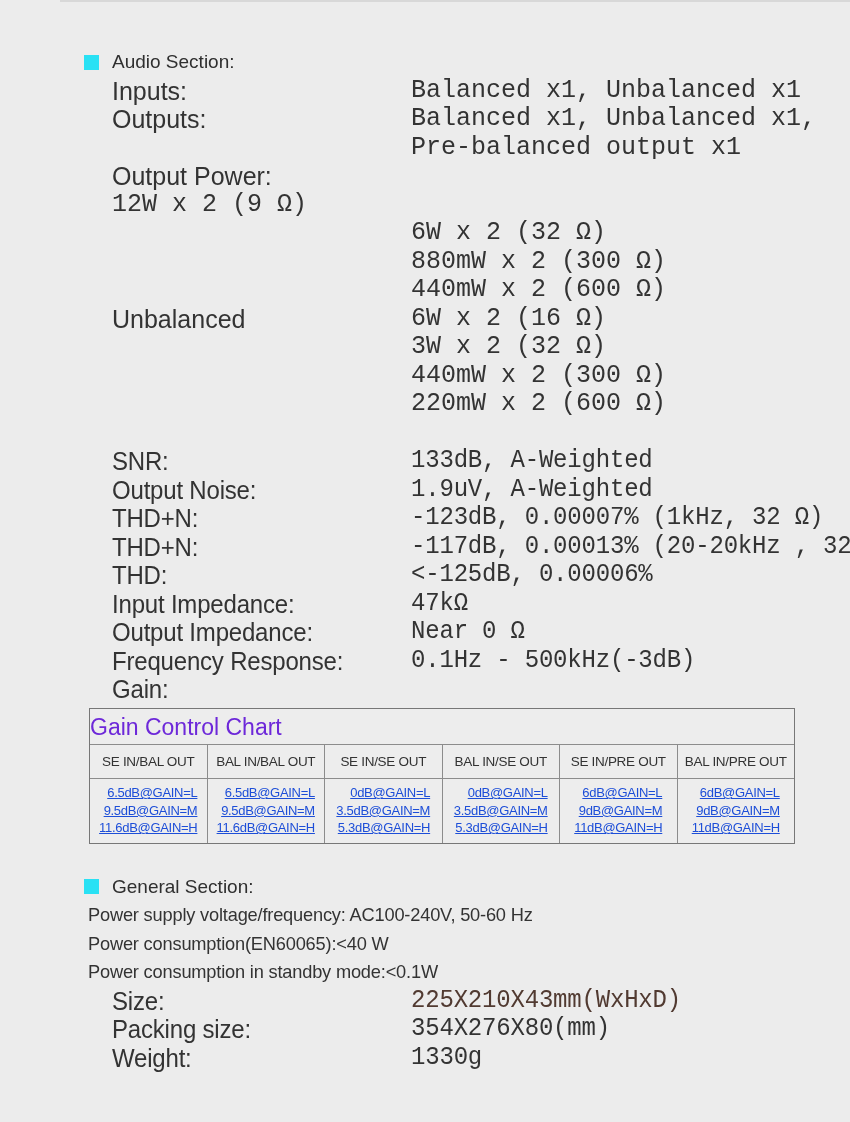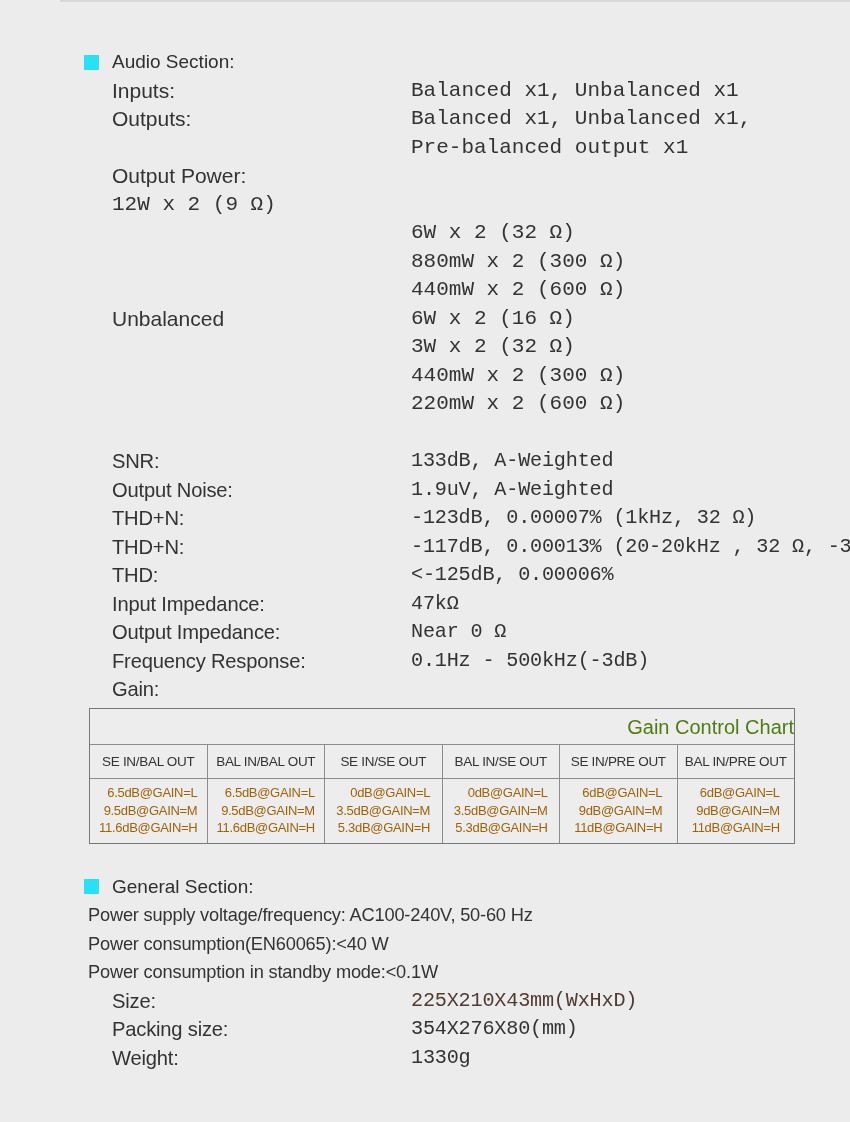--- a/index.html
+++ b/index.html
@@ -16,56 +16,56 @@
 
   .content { position: absolute; left: 16px; top: 48px; width: 778px; }
 
   .sec-header { display: flex; align-items: center; height: 28.5px; }
   .bullet {
     width: 15px; height: 15px; background: #29e1f4;
     margin-left: 68px; margin-right: 13px; flex: 0 0 auto;
   }
   .sec-title { font-size: 19px; color: #2f2f2f; }
 
-  .row { display: flex; height: 28.5px; line-height: 28.5px; font-size: 21px; padding-left: 96px; }
+  .row { display: flex; height: 28.5px; line-height: 28.5px; font-size: 25px; padding-left: 96px; }
   .lbl { width: 299px; flex: 0 0 auto; white-space: nowrap; }
   .val { flex: 1; white-space: nowrap; font-family: Liberation Mono, monospace; }
   .spacer-row { height: 28.5px; }
 
   .cond .lbl span, .cond .val span, .cond-line span {
     display: inline-block; transform: scaleX(0.96); transform-origin: left center;
     letter-spacing: -0.2px;
   }
   .full-line { height: 28.5px; line-height: 28.5px; font-size: 19px; padding-left: 72px; white-space: nowrap; }
   .brown { color: #513a31; }
 
   
   .gain-table {
     position: relative; margin: 4px 0 0 73px; width: 706px;
     border: 1px solid #777777; background: #ededed;
   }
   .gt-title {
-    height: 36px; line-height: 36px; text-align: right;
-    font-size: 20px; color: #4d7c0f;
+    height: 36px; line-height: 36px; text-align: left;
+    font-size: 23px; color: #6d28d9;
     border-bottom: 1px solid #8c8c8c;
   }
   .gt-head { display: flex; border-bottom: 1px solid #8c8c8c; }
   .gt-head-cell {
     flex: 1 1 0; height: 33px; display: flex; align-items: center; justify-content: center;
     font-size: 13.5px; letter-spacing: -0.3px; white-space: nowrap;
     border-right: 1px solid #8c8c8c; color: #333;
   }
   .gt-head-cell:last-child { border-right: none; }
   .gt-body { display: flex; }
   .gt-cell {
     flex: 1 1 0; height: 64px; display: flex; align-items: center; justify-content: center;
     border-right: 1px solid #8c8c8c;
   }
   .gt-cell:last-child { border-right: none; }
-  .gt-cell-inner { text-align: right; font-size: 13px; line-height: 17.5px; letter-spacing: -0.3px; white-space: nowrap; color: #a16207; }
+  .gt-cell-inner { text-align: right; font-size: 13px; line-height: 17.5px; letter-spacing: -0.3px; white-space: nowrap; color: #1d4ed8; text-decoration: underline; }
 
   .general { margin-top: 29px; }
 </style>
 </head>
 <body>
 
 <div class="top-edge"></div>
 
 <div class="content">
 

